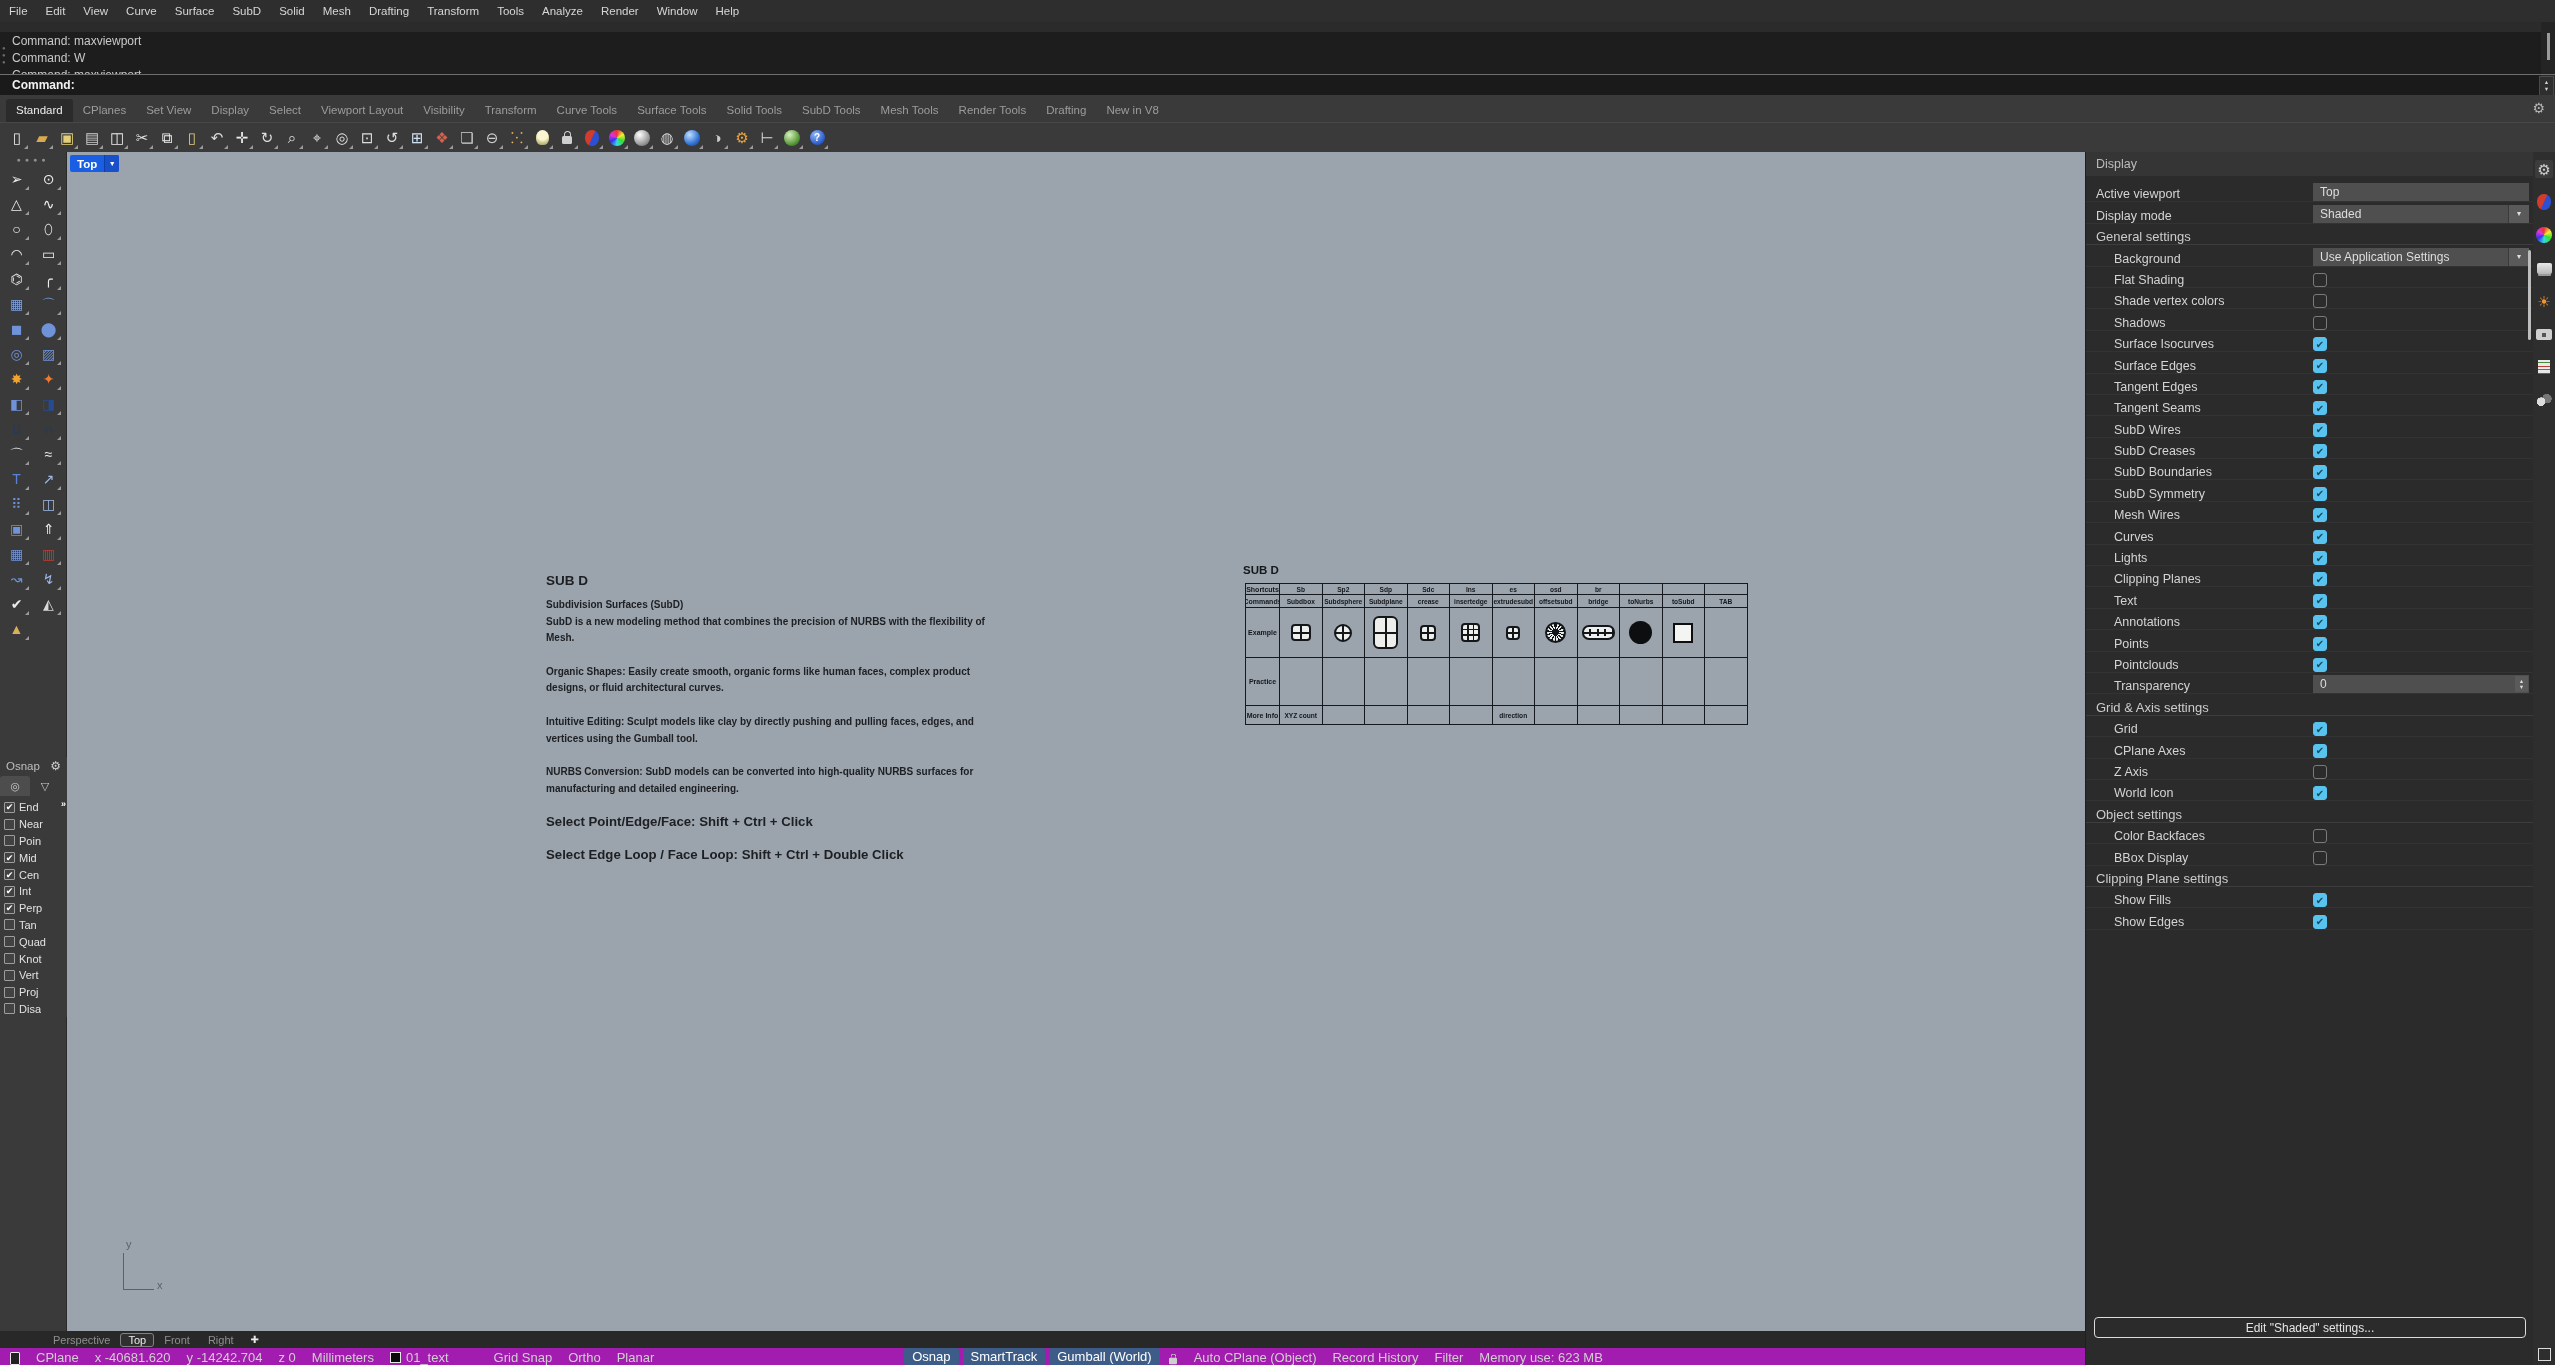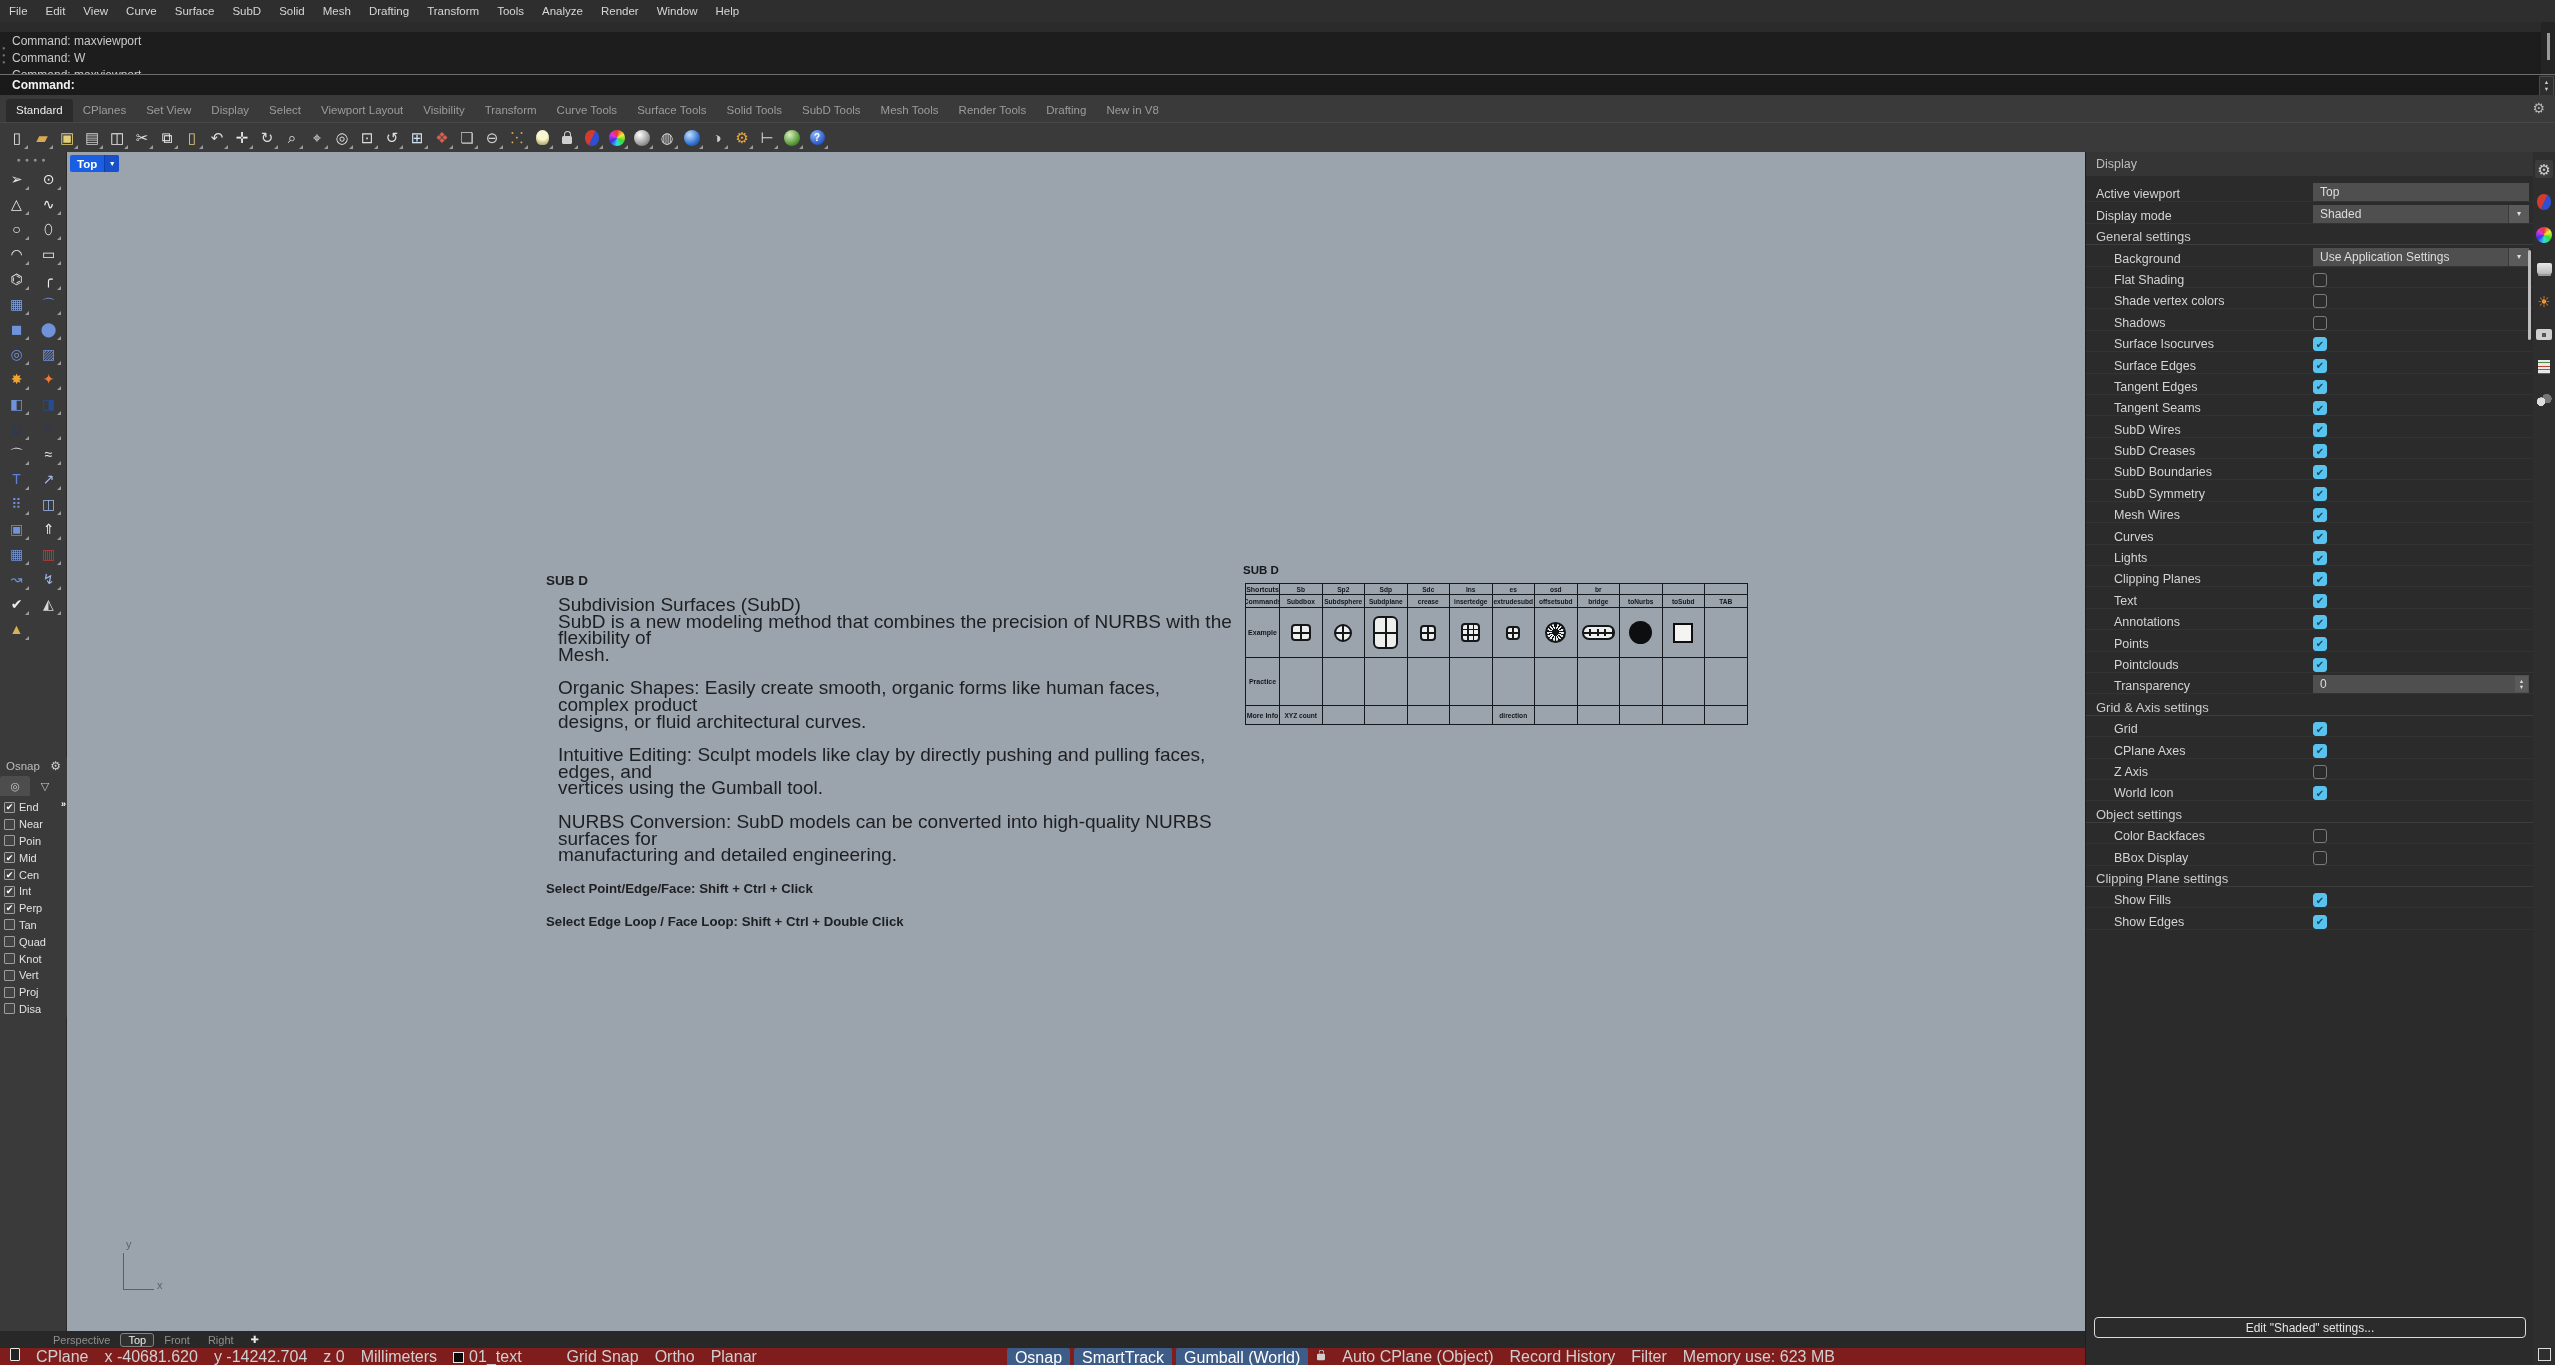--- a/index.html
+++ b/index.html
@@ -58,21 +58,21 @@
   .os-box{width:11px;height:11px;box-sizing:border-box;border:1px solid #9d9d9d;background:#424242;font-size:9px;color:#fff;display:flex;align-items:center;justify-content:center;border-radius:1px;flex:0 0 auto}
   .os-label{font-size:11px;color:#e2e2e2;white-space:nowrap;overflow:hidden}
   .os-more{position:absolute;right:1px;top:42px;color:#fff;font-size:9px;font-weight:700}
   
   .viewport{position:absolute;left:67px;top:152px;width:2018px;height:1179px;background:#9ba3ac;overflow:hidden}
   .vp-label{position:absolute;left:3px;top:3px;height:17px;background:#1a5ee4;display:flex;align-items:stretch;border-radius:2px;color:#fff;font-size:11.5px;font-weight:700}
   .vp-label-text{padding:1px 7px 0;display:flex;align-items:center}
   .vp-label-arrow{width:14px;border-left:1px solid #0d3fa8;background:#1750c8;display:flex;align-items:center;justify-content:center;font-size:7px;border-radius:0 2px 2px 0}
   .vp-text{position:absolute;left:479px;top:421px;width:700px;color:#1d1f22}
   .vp-title{font-size:13.5px;font-weight:700;margin:0 0 9px}
-  .vp-para{font-size:19px;font-weight:400;line-height:16.6px;white-space:pre-line;margin:0 12px 17px}
+  .vp-para{font-size:10px;font-weight:700;line-height:16.6px;white-space:pre-line;margin:0 0 17px}
   .vp-shortcut{font-size:13.2px;font-weight:700;margin:0 0 18px}
   .vp-shortcut.first{}
   .subd-title{position:absolute;left:1176px;top:412px;font-size:11.5px;font-weight:700;color:#15181c}
   .subd-table{position:absolute;left:1178px;top:431px;display:grid;grid-template-columns:34px repeat(11,42.5px);grid-template-rows:11px 13px 50px 48px 19px;border-top:1.3px solid #15181c;border-left:1.3px solid #15181c;background:transparent}
   .tc{border-right:1.3px solid #15181c;border-bottom:1.3px solid #15181c;display:flex;align-items:center;justify-content:center;font-weight:700;color:#15181c;overflow:hidden}
   .tc-h{font-size:6.6px}
   .tc-lab{font-size:7px}
   
   .ti{box-sizing:border-box;border:2px solid #14171a;background-color:#eeeeec;background-repeat:no-repeat}
   .ti-cross{background-image:linear-gradient(#14171a,#14171a),linear-gradient(#14171a,#14171a);background-size:2px 100%,100% 2px;background-position:center,center}
@@ -108,21 +108,21 @@
   .rightstrip{position:absolute;left:2533px;top:152px;width:22px;height:1213px;background:#2e2e2e;display:flex;flex-direction:column;align-items:center;padding-top:8px;gap:15px;box-sizing:border-box}
   .strip-icon{width:18px;height:18px;display:flex;align-items:center;justify-content:center;font-size:14px}
   .strip-icon.active{background:#3c3c3c;border-radius:2px}
   .strip-grip{position:absolute;left:2538px;top:1348px;width:11px;height:11px;border:1.5px solid #dcdcdc;background:#2e2e2e}
   
   .vptabs{position:absolute;left:0;top:1331px;width:2085px;height:17px;background:#282828;display:flex;align-items:center;font-size:11px;color:#8f8f8f;padding-left:45px;box-sizing:border-box;gap:2px}
   .vtab{padding:0 8px}
   .vtab.active{border:1px solid #828282;border-radius:3px;color:#eaeaea;background:#303030;padding:0 7px}
   .vtab-add{color:#e8e8e8;font-size:10px;padding:0 7px}
   
-  .statusbar{position:absolute;left:0;top:1348px;width:2085px;height:17px;background:#7f1d1d;display:flex;align-items:flex-start;font-size:16px;color:#cfcfcf}
+  .statusbar{position:absolute;left:0;top:1348px;width:2085px;height:17px;background:#a21caf;display:flex;align-items:flex-end;font-size:13px;color:#cfcfcf}
   .sb-first{width:8px;height:11px;border:1.5px solid #e8e8e8;background:#222;border-radius:1px;margin-left:10px;flex:0 0 auto}
   .sb-item{margin-left:16px;display:flex;align-items:center;white-space:nowrap}
   .sb-item.on{background:#3d5c87;color:#fff;border-radius:2px;padding:1px 8px;margin-left:4px}
   .statusbar>.sb-item:nth-child(8){margin-left:45px}
   .statusbar>.sb-item:nth-child(11){margin-left:250px}
   .statusbar>.sb-item:nth-child(14){margin-left:8px}
   .sb-swatch{width:9px;height:9px;background:#0a0a0a;border:1px solid #e8e8e8;display:inline-block;margin-right:5px}
   .sb-lock{transform:scale(.8)}
 </style>
 </head>

